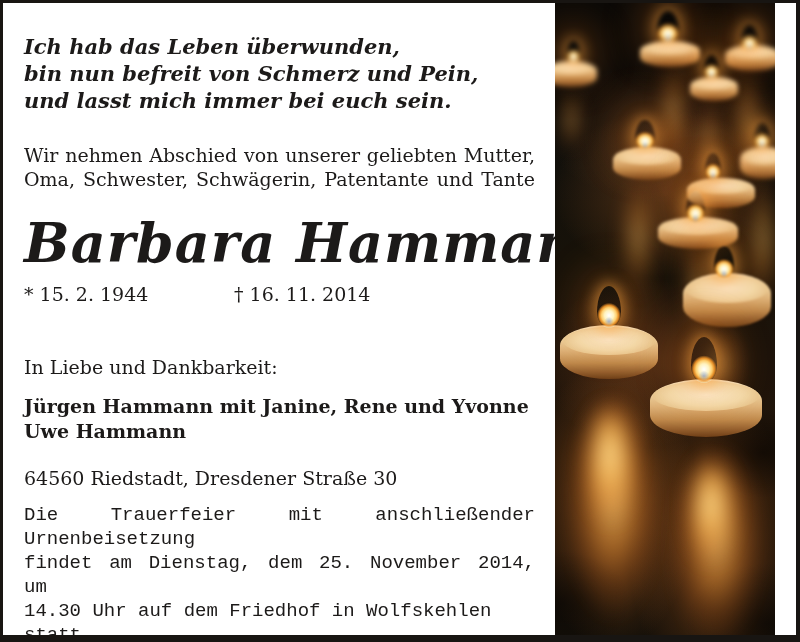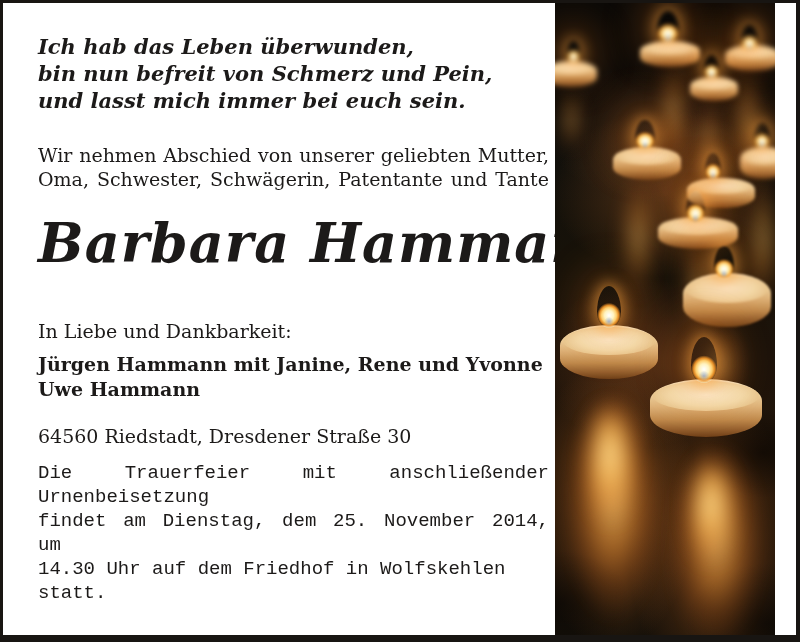--- a/index.html
+++ b/index.html
@@ -9,37 +9,37 @@
     box-sizing:border-box;
     border:solid #181512;
     border-width:3px 4px 7px 3px;
     background:#ffffff;
     font-family:"DejaVu Serif","Liberation Serif",serif;
     color:#1c1a19;
     overflow:hidden;
   }
   
   .text-panel{
-    position:absolute;left:18px;top:0;width:552px;height:632px;
+    position:absolute;left:4px;top:0;width:552px;height:632px;
     box-sizing:border-box;
     padding:30px 24px 0 17px;
   }
   .poem{font-style:italic;font-weight:bold;font-size:21px;line-height:27px;}
   .intro{margin-top:29px;font-size:19px;line-height:24px;}
   .jline{text-align:justify;text-align-last:justify;}
   .name{
     margin:24px 0 0 0;padding:0;
     font-size:54px;line-height:56px;
     font-weight:bold;font-style:italic;
     letter-spacing:1px;white-space:nowrap;
   }
   .dates{margin-top:10px;font-size:19px;line-height:26px;display:flex;}
   .dates .birth{width:210px;flex:0 0 210px;}
   .closing{margin-top:49px;font-size:19px;line-height:22px;}
-  .mourners{margin-top:10px;font-size:19px;line-height:25px;font-weight:bold;}
+  .mourners{margin-top:16px;font-size:19px;line-height:25px;font-weight:bold;}
   .address{margin-top:23px;font-size:19px;line-height:22px;}
   .funeral{margin-top:14px;font-size:19px;line-height:24px;font-family:Liberation Mono, monospace;}
   
   .photo{
     position:absolute;left:552px;top:0;width:220px;height:632px;
     overflow:hidden;
     background:
       radial-gradient(80px 60px at 208px 450px, rgba(0,0,0,.55), transparent 75%),
       radial-gradient(110px 80px at 212px 620px, rgba(0,0,0,.5), transparent 75%),
       radial-gradient(90px 70px at 8px 600px, rgba(0,0,0,.45), transparent 75%),
@@ -93,20 +93,24 @@
       <div>und lasst mich immer bei euch sein.</div>
     </div>
 
     <div class="intro">
       <div class="jline">Wir nehmen Abschied von unserer geliebten Mutter,</div>
       <div class="jline">Oma, Schwester, Schwägerin, Patentante und Tante</div>
     </div>
 
     <h1 class="name">Barbara Hammann</h1>
 
+    <div class="dates">
+      <span class="birth">* 15. 2. 1944</span>
+      <span class="death">† 16. 11. 2014</span>
+    </div>
 
     <div class="closing">In Liebe und Dankbarkeit:</div>
 
     <div class="mourners">
       <div>Jürgen Hammann mit Janine, Rene und Yvonne</div>
       <div>Uwe Hammann</div>
     </div>
 
     <div class="address">64560 Riedstadt, Dresdener Straße 30</div>
 

